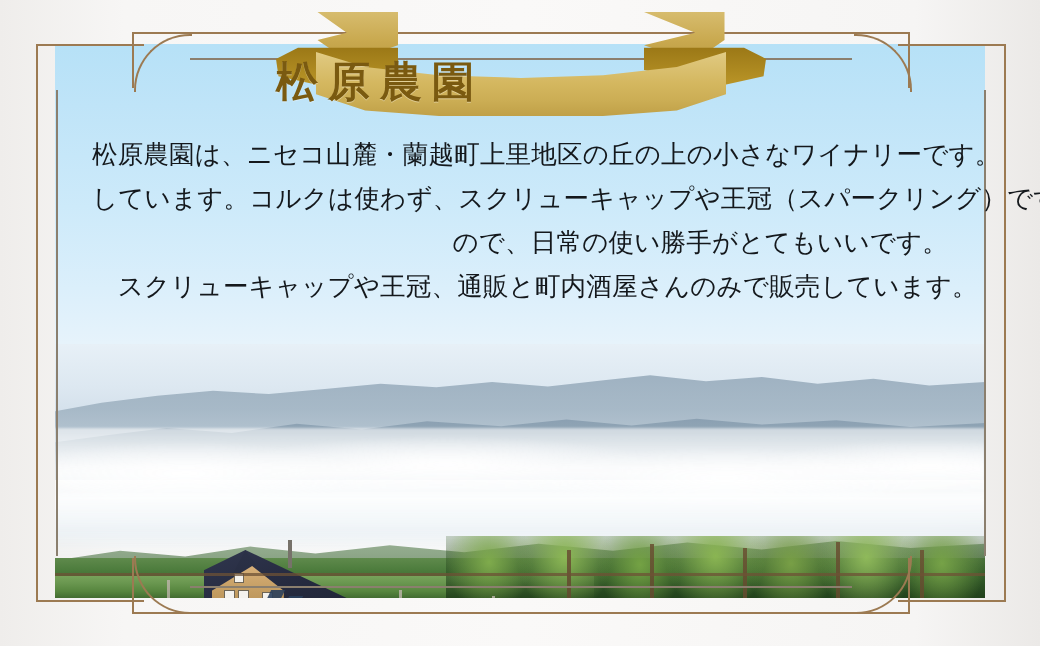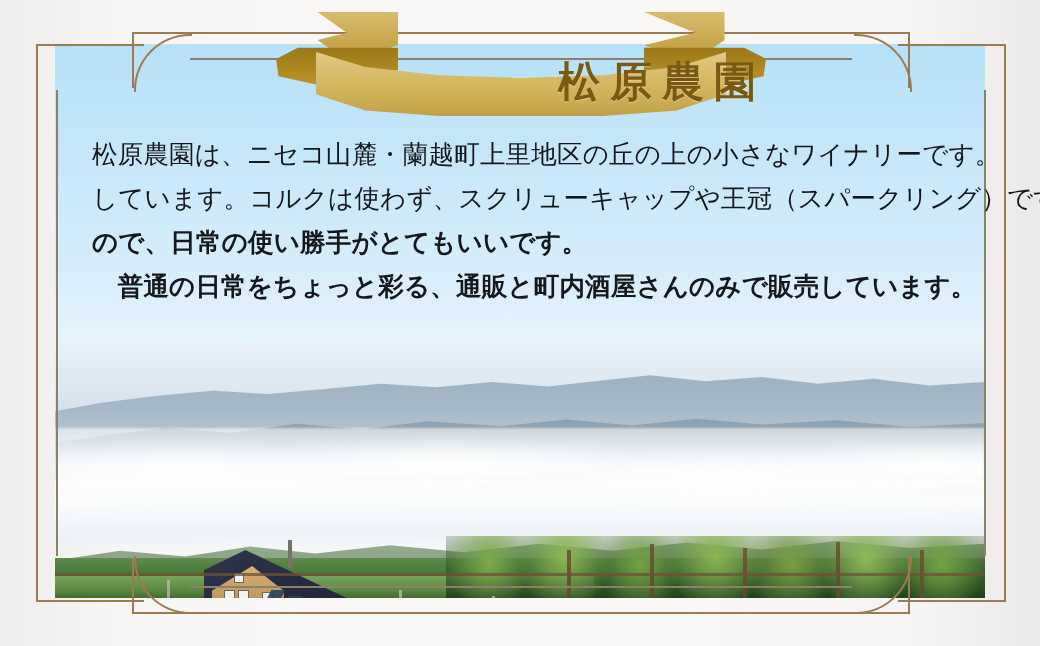--- a/index.html
+++ b/index.html
@@ -159,40 +159,40 @@
   .tail .fold{
     position:absolute;width:122px;height:46px;top:34px;left:0;
     background:linear-gradient(180deg,#9a7716 0%,#b08c22 60%,#c09a2c 100%);
   }
   .band{
     position:absolute;left:40px;top:44px;width:410px;height:68px;
     background:linear-gradient(180deg,#e4d08b 0%,#ddc579 18%,#d4b75f 52%,#cbad54 78%,#c0a047 100%);
   }
   #ribbon-title{
     position:absolute;left:0;right:0;top:50px;
-    text-align:right;
+    text-align:left;
     font-size:42px;letter-spacing:10px;
     color:#7a5a10;
     font-family:"DejaVu Serif","Liberation Serif",serif;
     font-weight:700;
     text-shadow:0 1px 0 rgba(255,255,255,.35);
     white-space:nowrap;
   }
 
   
   #copy{
     position:absolute;left:92px;top:132px;width:856px;
     font-family:"DejaVu Serif","Liberation Serif",serif;
     font-size:25.5px;
     line-height:44px;
     color:#14181c;
     letter-spacing:.2px;
   }
   #copy .ln{display:block;white-space:nowrap;}
-  #copy .ctr{text-align:left;font-weight:bold;}
+  #copy .ctr{text-align:right;}
 </style>
 </head>
 <body>
 
 <div id="page">
 
   <div id="panel">
     <div id="sky"></div>
 
     <div id="photo">
@@ -272,16 +272,16 @@
       <div class="fold" style="clip-path:polygon(0% 4%,82% 4%,100% 28%,98% 66%,60% 88%,0% 52%);"></div>
     </div>
     <div class="band" style="clip-path:polygon(0% 6%,12% 28%,30% 40%,50% 44%,70% 40%,88% 28%,100% 6%,100% 68%,88% 92%,70% 100%,50% 100%,30% 100%,12% 92%,0% 68%);"></div>
     <div id="ribbon-title">松原農園</div>
   </div>
 
   <div id="copy">
     <span class="ln">松原農園は、ニセコ山麓・蘭越町上里地区の丘の上の小さなワイナリーです。</span>
     <span class="ln">しています。コルクは使わず、スクリューキャップや王冠（スパークリング）です</span>
     <span class="ln ctr">ので、日常の使い勝手がとてもいいです。</span>
-    <span class="ln ctr">　普通の日常をちょっと彩る、通販と町内酒屋さんのみで販売しています。</span>
+    <span class="ln ctr">　スクリューキャップや王冠、通販と町内酒屋さんのみで販売しています。</span>
   </div>
 
 </div>
 
 </body></html>

